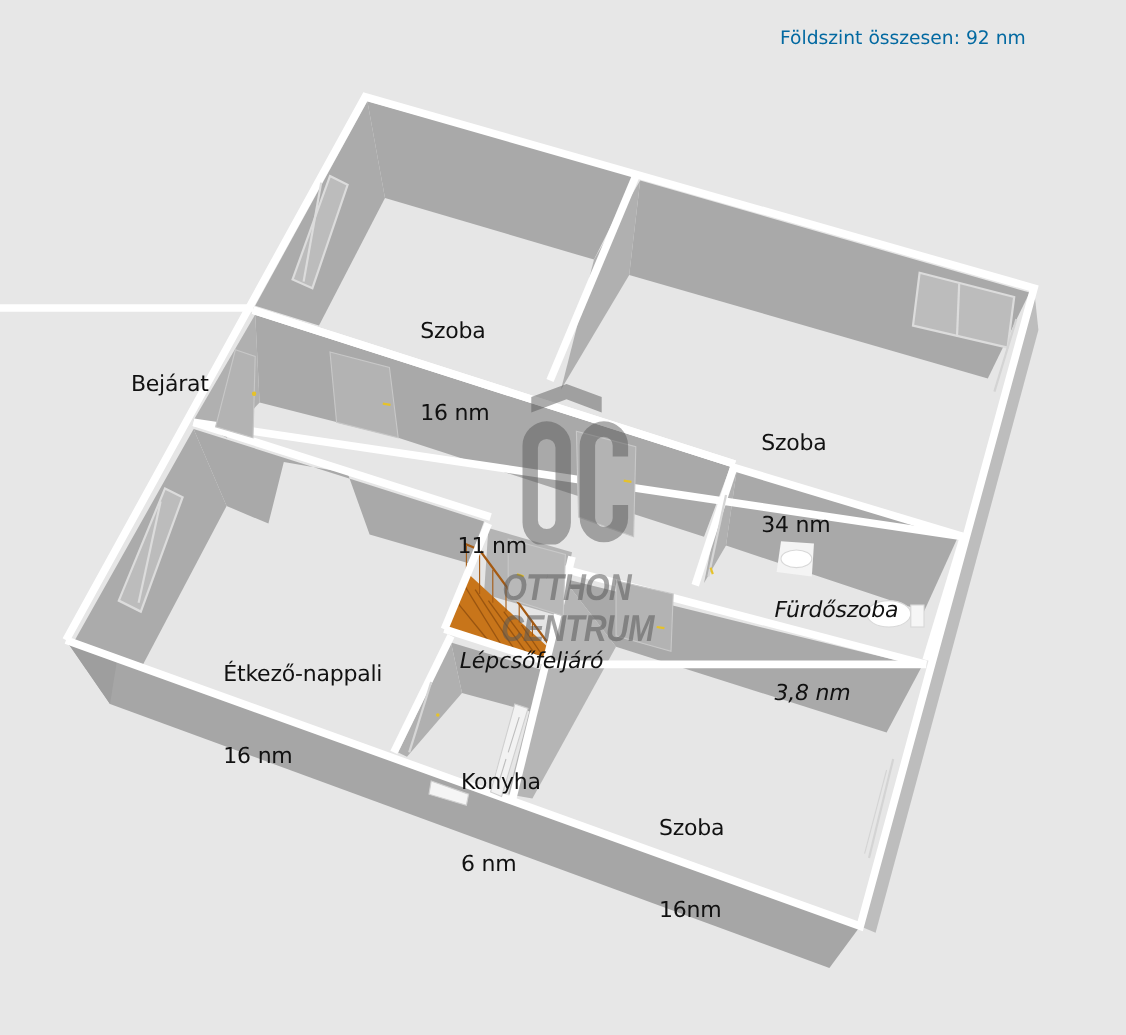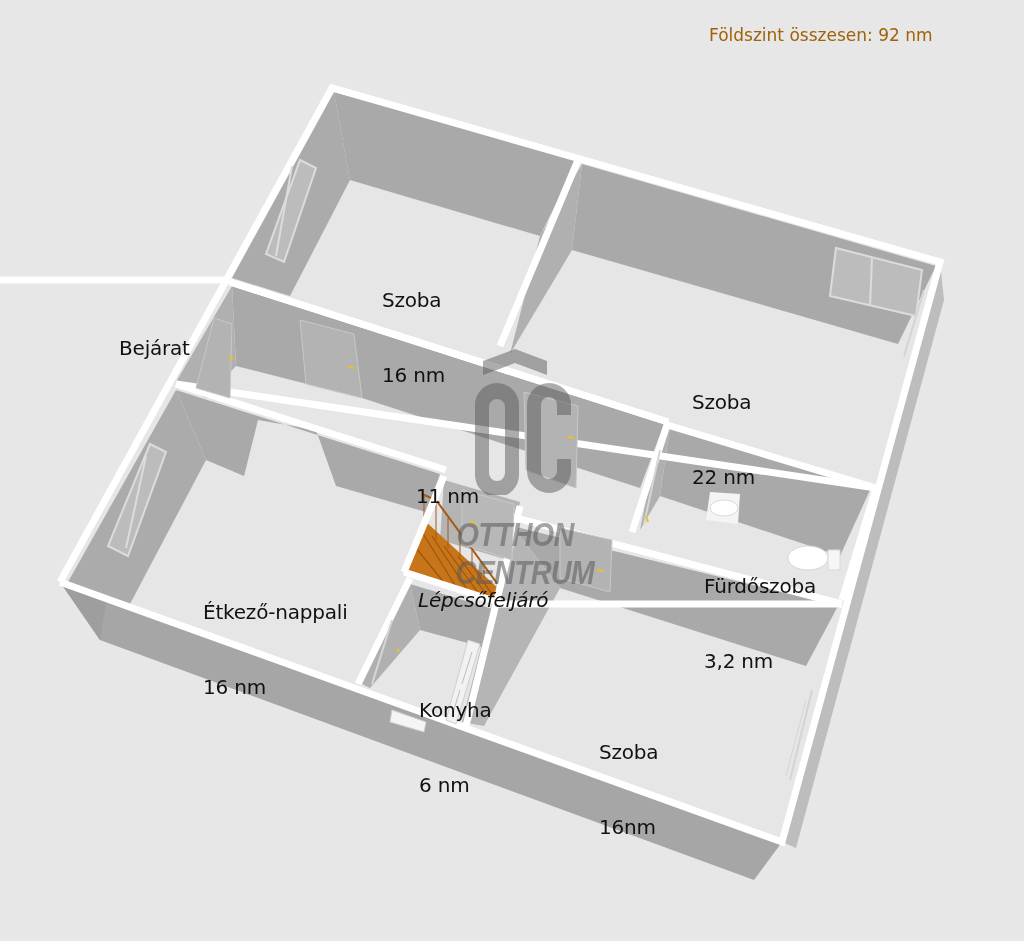--- a/index.html
+++ b/index.html
@@ -8,21 +8,21 @@
     background: #e7e7e7;
     font-family: "DejaVu Sans", "Liberation Sans", sans-serif;
     position: relative;
   }
   #plan { position: absolute; left: 0; top: 0; width: 1024px; height: 941px; }
   .label {
     position: absolute; color: #111; font-size: 20px; line-height: 25px;
     white-space: pre; letter-spacing: -0.2px;
   }
   .total {
-    position: absolute; left: 709px; top: 25px; font-size: 17px; color: #a16207;
+    position: absolute; left: 709px; top: 25px; font-size: 17px; color: #0369a1;
   }
   .wm { position: absolute; left: 445px; top: 345px; width: 140px; height: 250px; pointer-events: none; font-style: italic; }
   .wm-text {
     position: absolute; left: 0; width: 140px; text-align: center;
     font-family: "Liberation Sans", sans-serif; font-weight: bold;
     color: rgba(90,90,90,0.55); font-size: 34px; letter-spacing: -1px;
     transform: scaleX(0.85);
   }
 </style>
 </head>
@@ -187,39 +187,39 @@
 
 <div class="label" style="left:119px;top:336px;">Bejárat</div>
 
 <div class="label" style="left:382px;top:238px;">
   <div>Szoba</div>
   <div>16 nm</div>
 </div>
 
 <div class="label" style="left:692px;top:340px;">
   <div>Szoba</div>
-  <div>22 nm</div>
+  <div>34 nm</div>
 </div>
 
 <div class="label" style="left:416px;top:434px;text-align:center;">
   <div>11 nm</div>
 </div>
 
 <div class="label" style="left:203px;top:550px;">
   <div>Étkező-nappali</div>
   <div>16 nm</div>
 </div>
 
 <div class="label" style="left:418px;top:538px;font-style:italic;">
   <div>Lépcsőfeljáró</div>
 </div>
 
-<div class="label" style="left:704px;top:524px;">
+<div class="label" style="left:704px;top:492px;font-style:italic;">
   <div>Fürdőszoba</div>
-  <div>3,2 nm</div>
+  <div>3,8 nm</div>
 </div>
 
 <div class="label" style="left:419px;top:648px;">
   <div>Konyha</div>
   <div>6 nm</div>
 </div>
 
 <div class="label" style="left:599px;top:690px;">
   <div>Szoba</div>
   <div>16nm</div>

